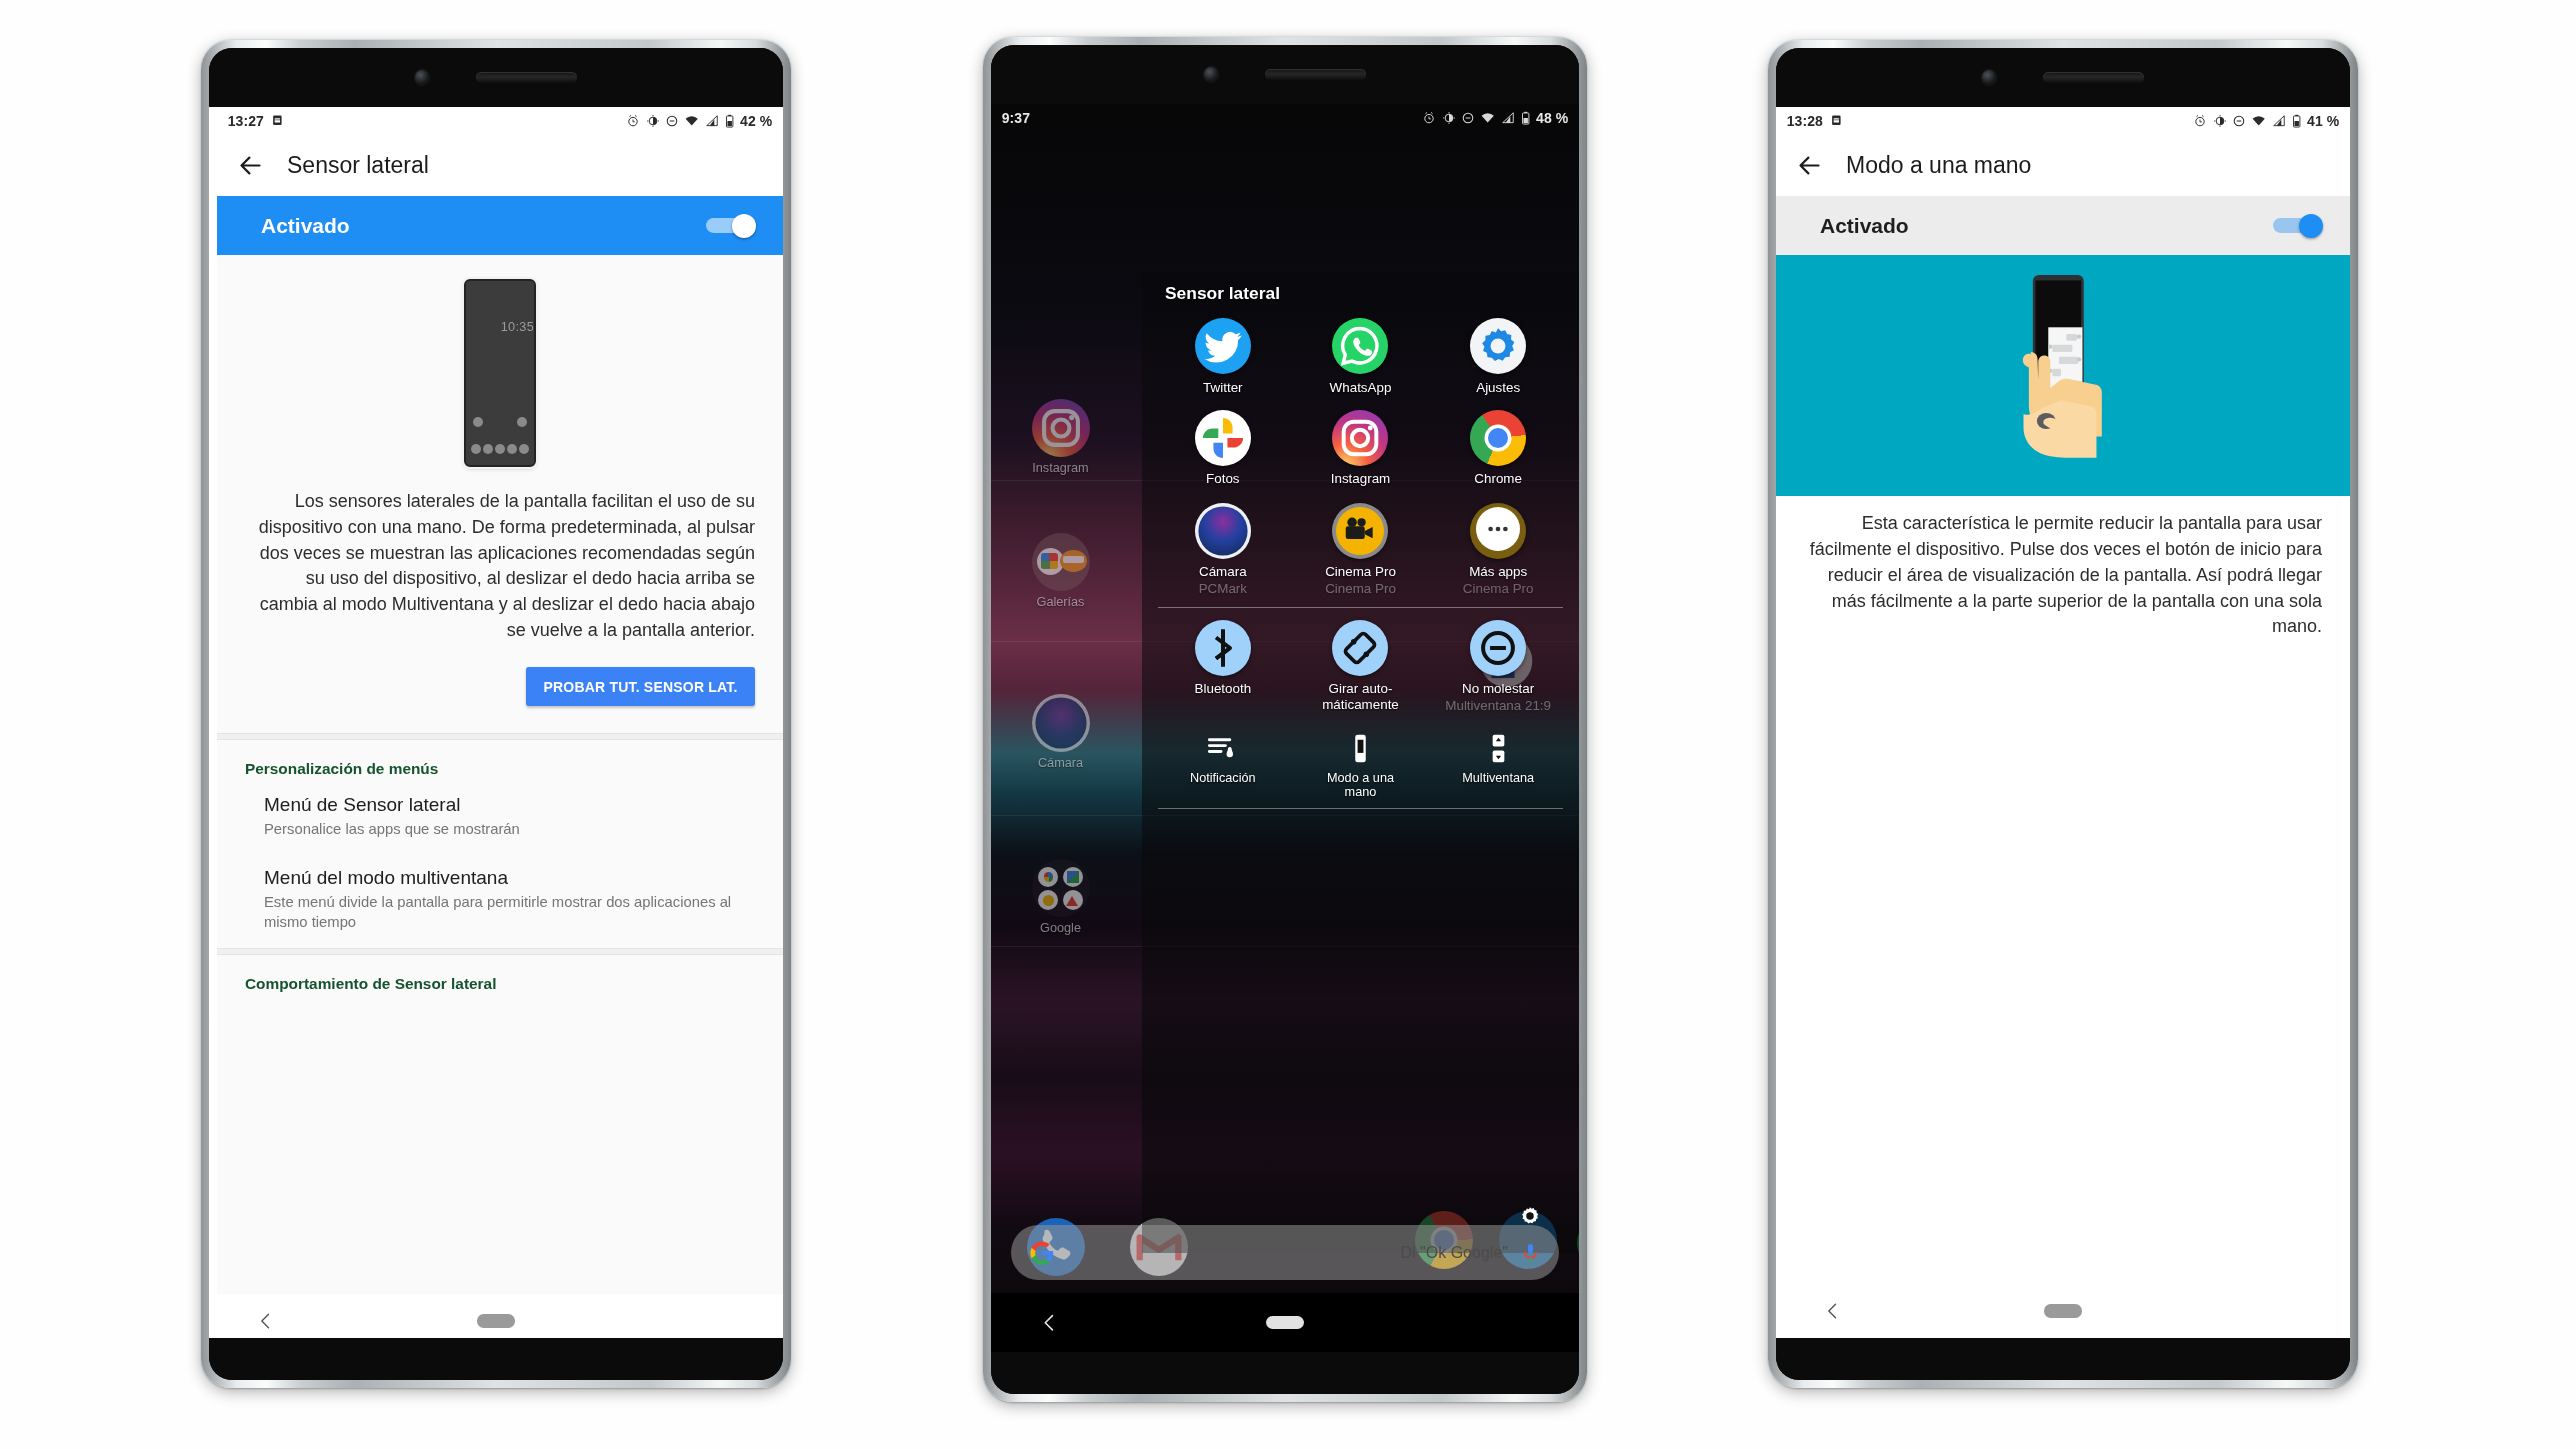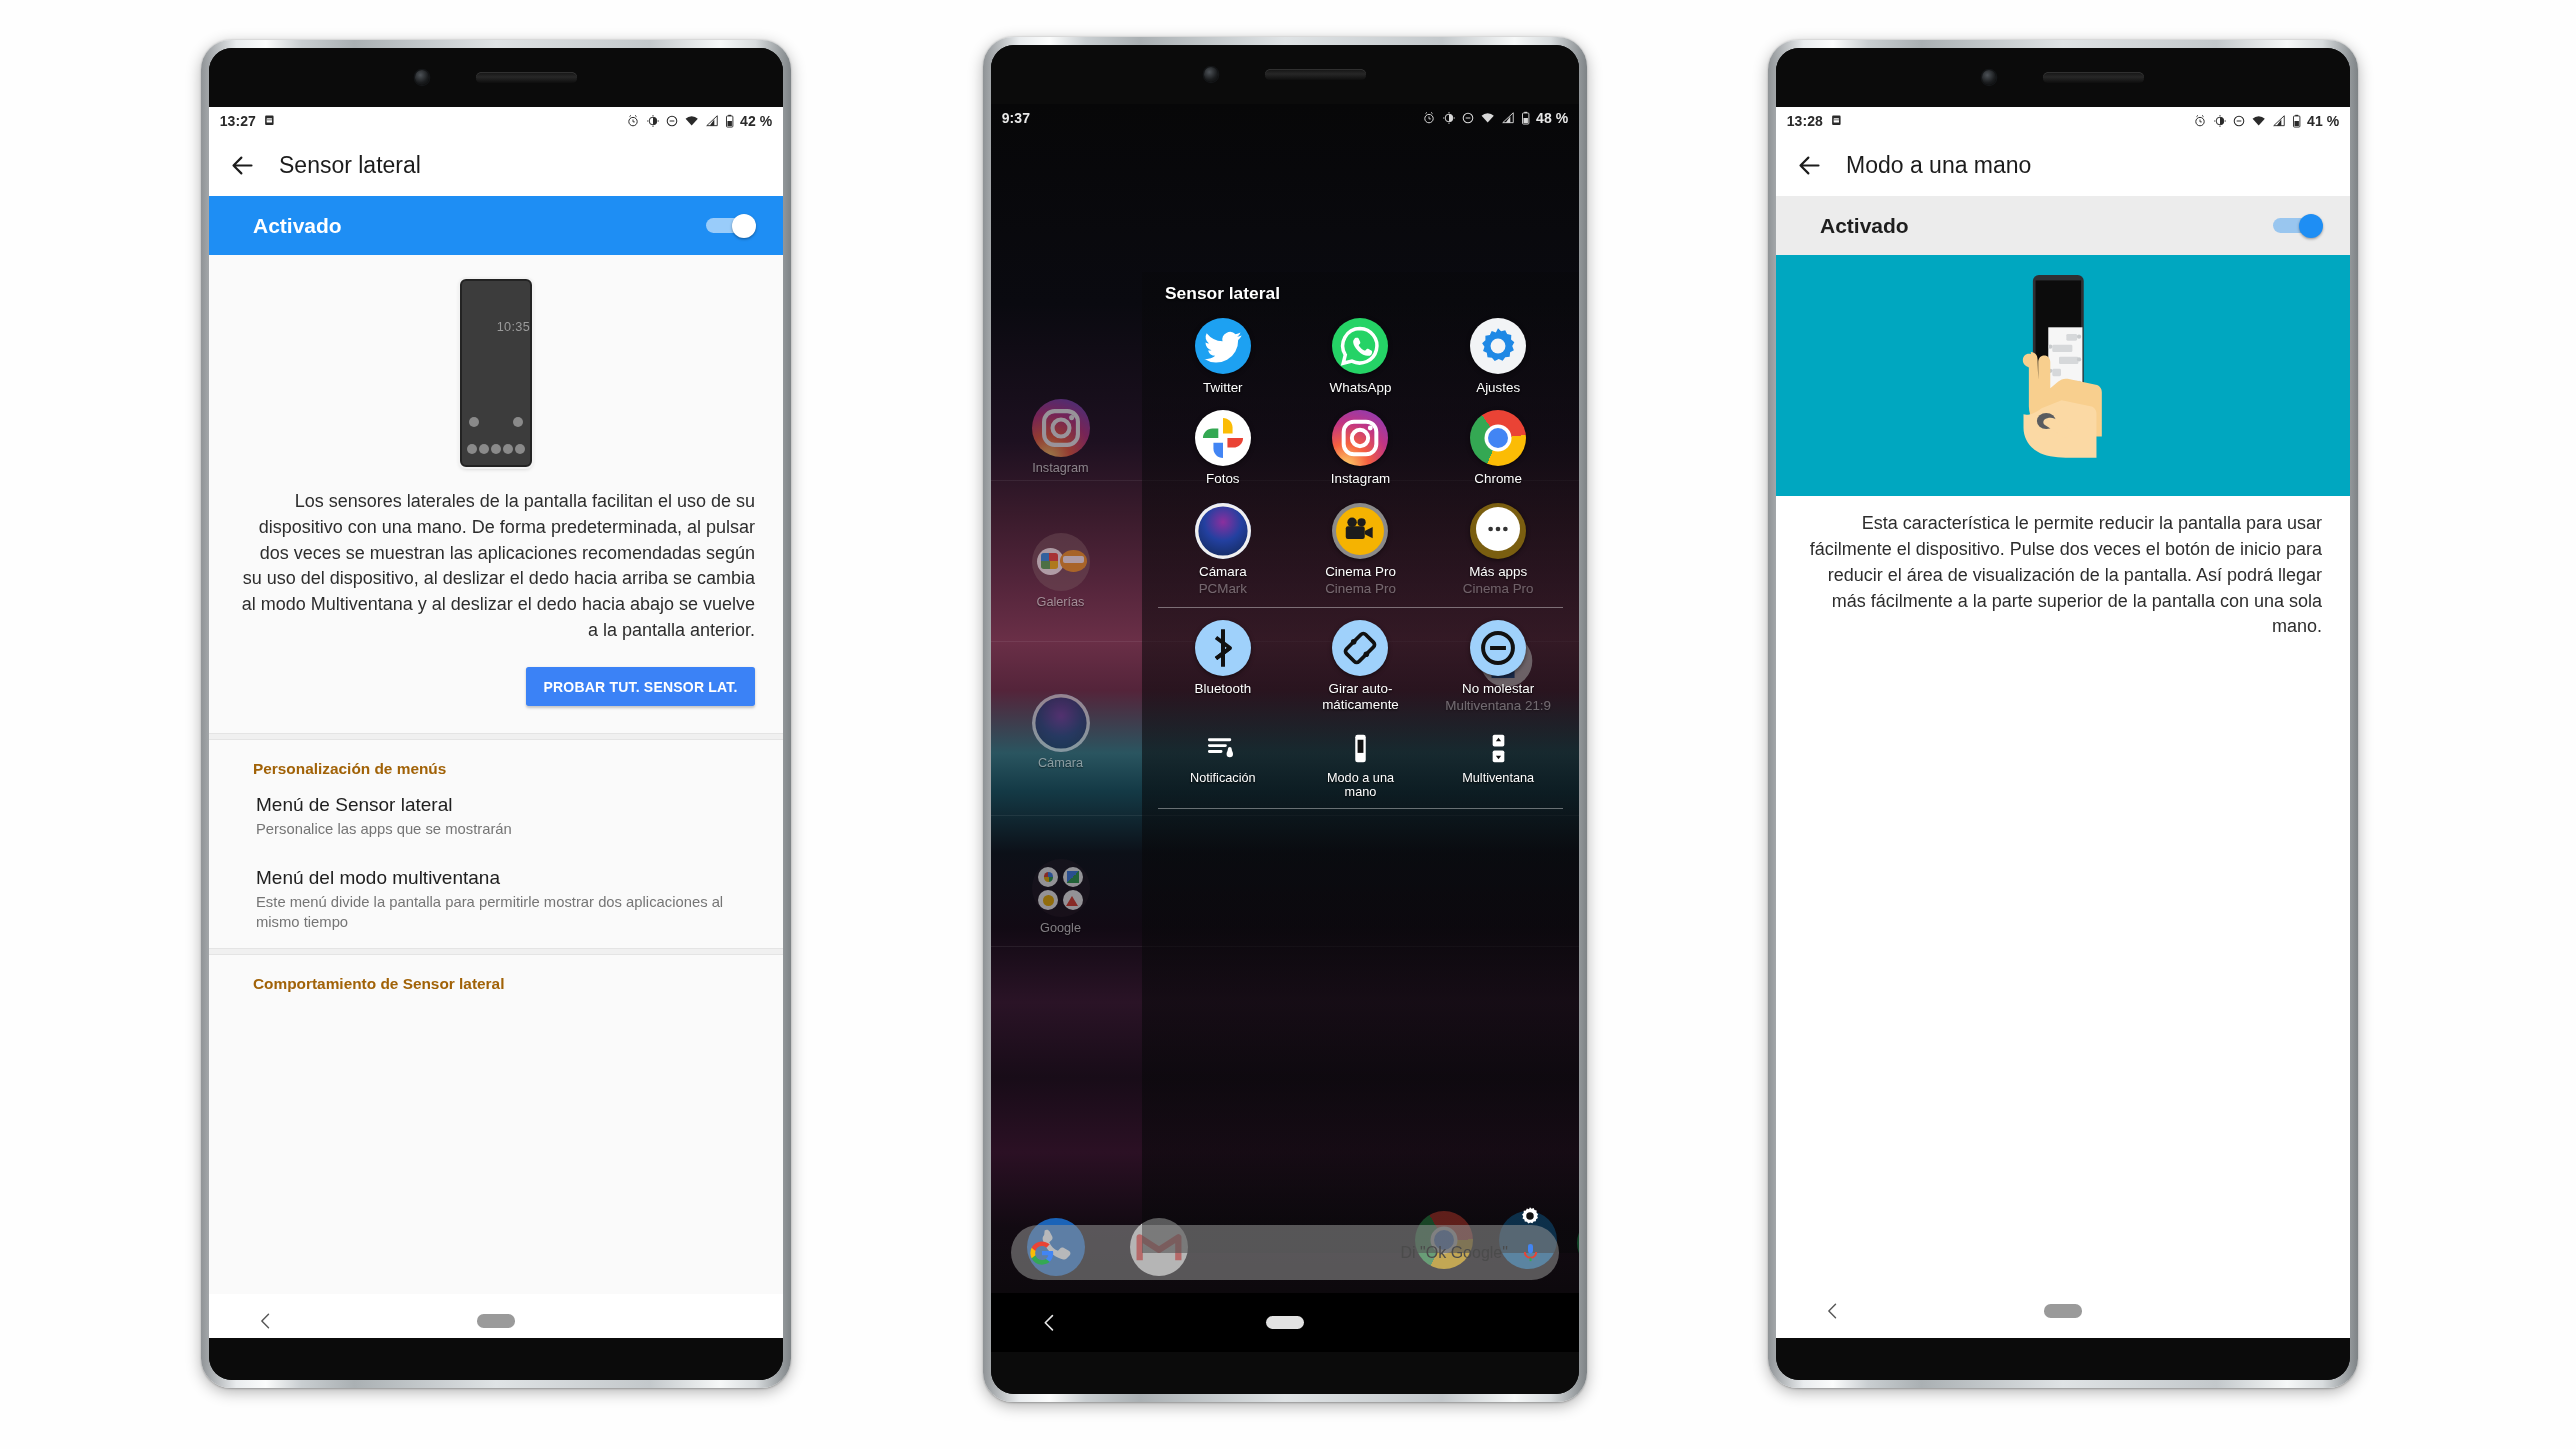--- a/index.html
+++ b/index.html
@@ -140,21 +140,21 @@
   .btn-primary {
     background:#3b82f6; color:#fff;
     font-size: 14px; font-weight: 700; letter-spacing:0.2px;
     padding: 11.4px 17.4px; border:none; border-radius:2.7px;
     box-shadow: 0 1.3px 2.7px rgba(0,0,0,.22);
     cursor: pointer;
   }
   .divider { height: 7.4px; background: #f0f0f0; border-top:0.7px solid #e4e4e4; border-bottom:0.7px solid #e4e4e4; }
   .section-head {
     padding: 20px 28px 4px 28px;
-    color:#a16207; font-size:15.4px; font-weight:700;margin-left:16px;
+    color:#14532d; font-size:15.4px; font-weight:700;
   }
   .list-item { padding: 12px 28px 14.8px 47px; }
   .li-title { font-size: 19px; color:#202020; }
   .li-sub { font-size: 14.8px; color:#757575; line-height:1.35; margin-top:4px; }
 
   
   .navbar-light {
     position:absolute; left:0; right:0; bottom:0;
     height: 54px; background:#fff;
     display:flex; align-items:center;
@@ -257,21 +257,21 @@
 <div class="stage">
 
   <div class="phone" style="left:201px; top:40px; width:590px; height:1348px;">
     <div class="phone-inner">
 
       <div class="bezel-top" style="height:59px;">
         <span class="cam"></span>
         <span class="speaker"></span>
       </div>
 
-      <div class="screen" style="top:59px; bottom:32px;">
+      <div class="screen" style="top:59px; bottom:32px;padding-left:8px;">
 
         <div class="statusbar light">
           <div class="sb-left">
             <span>13:27</span>
             <span class="sb-ico">
               <svg width="12.7" height="12.7" viewBox="0 0 24 24">
                   <rect x="4" y="3" width="16" height="18" rx="2" fill="#2a2a2a"></rect>
                   <rect x="7" y="8" width="10" height="8" rx="1" fill="#fff"></rect>
                   <rect x="7" y="10.5" width="10" height="1.3" fill="#2a2a2a"></rect>
                 </svg>

